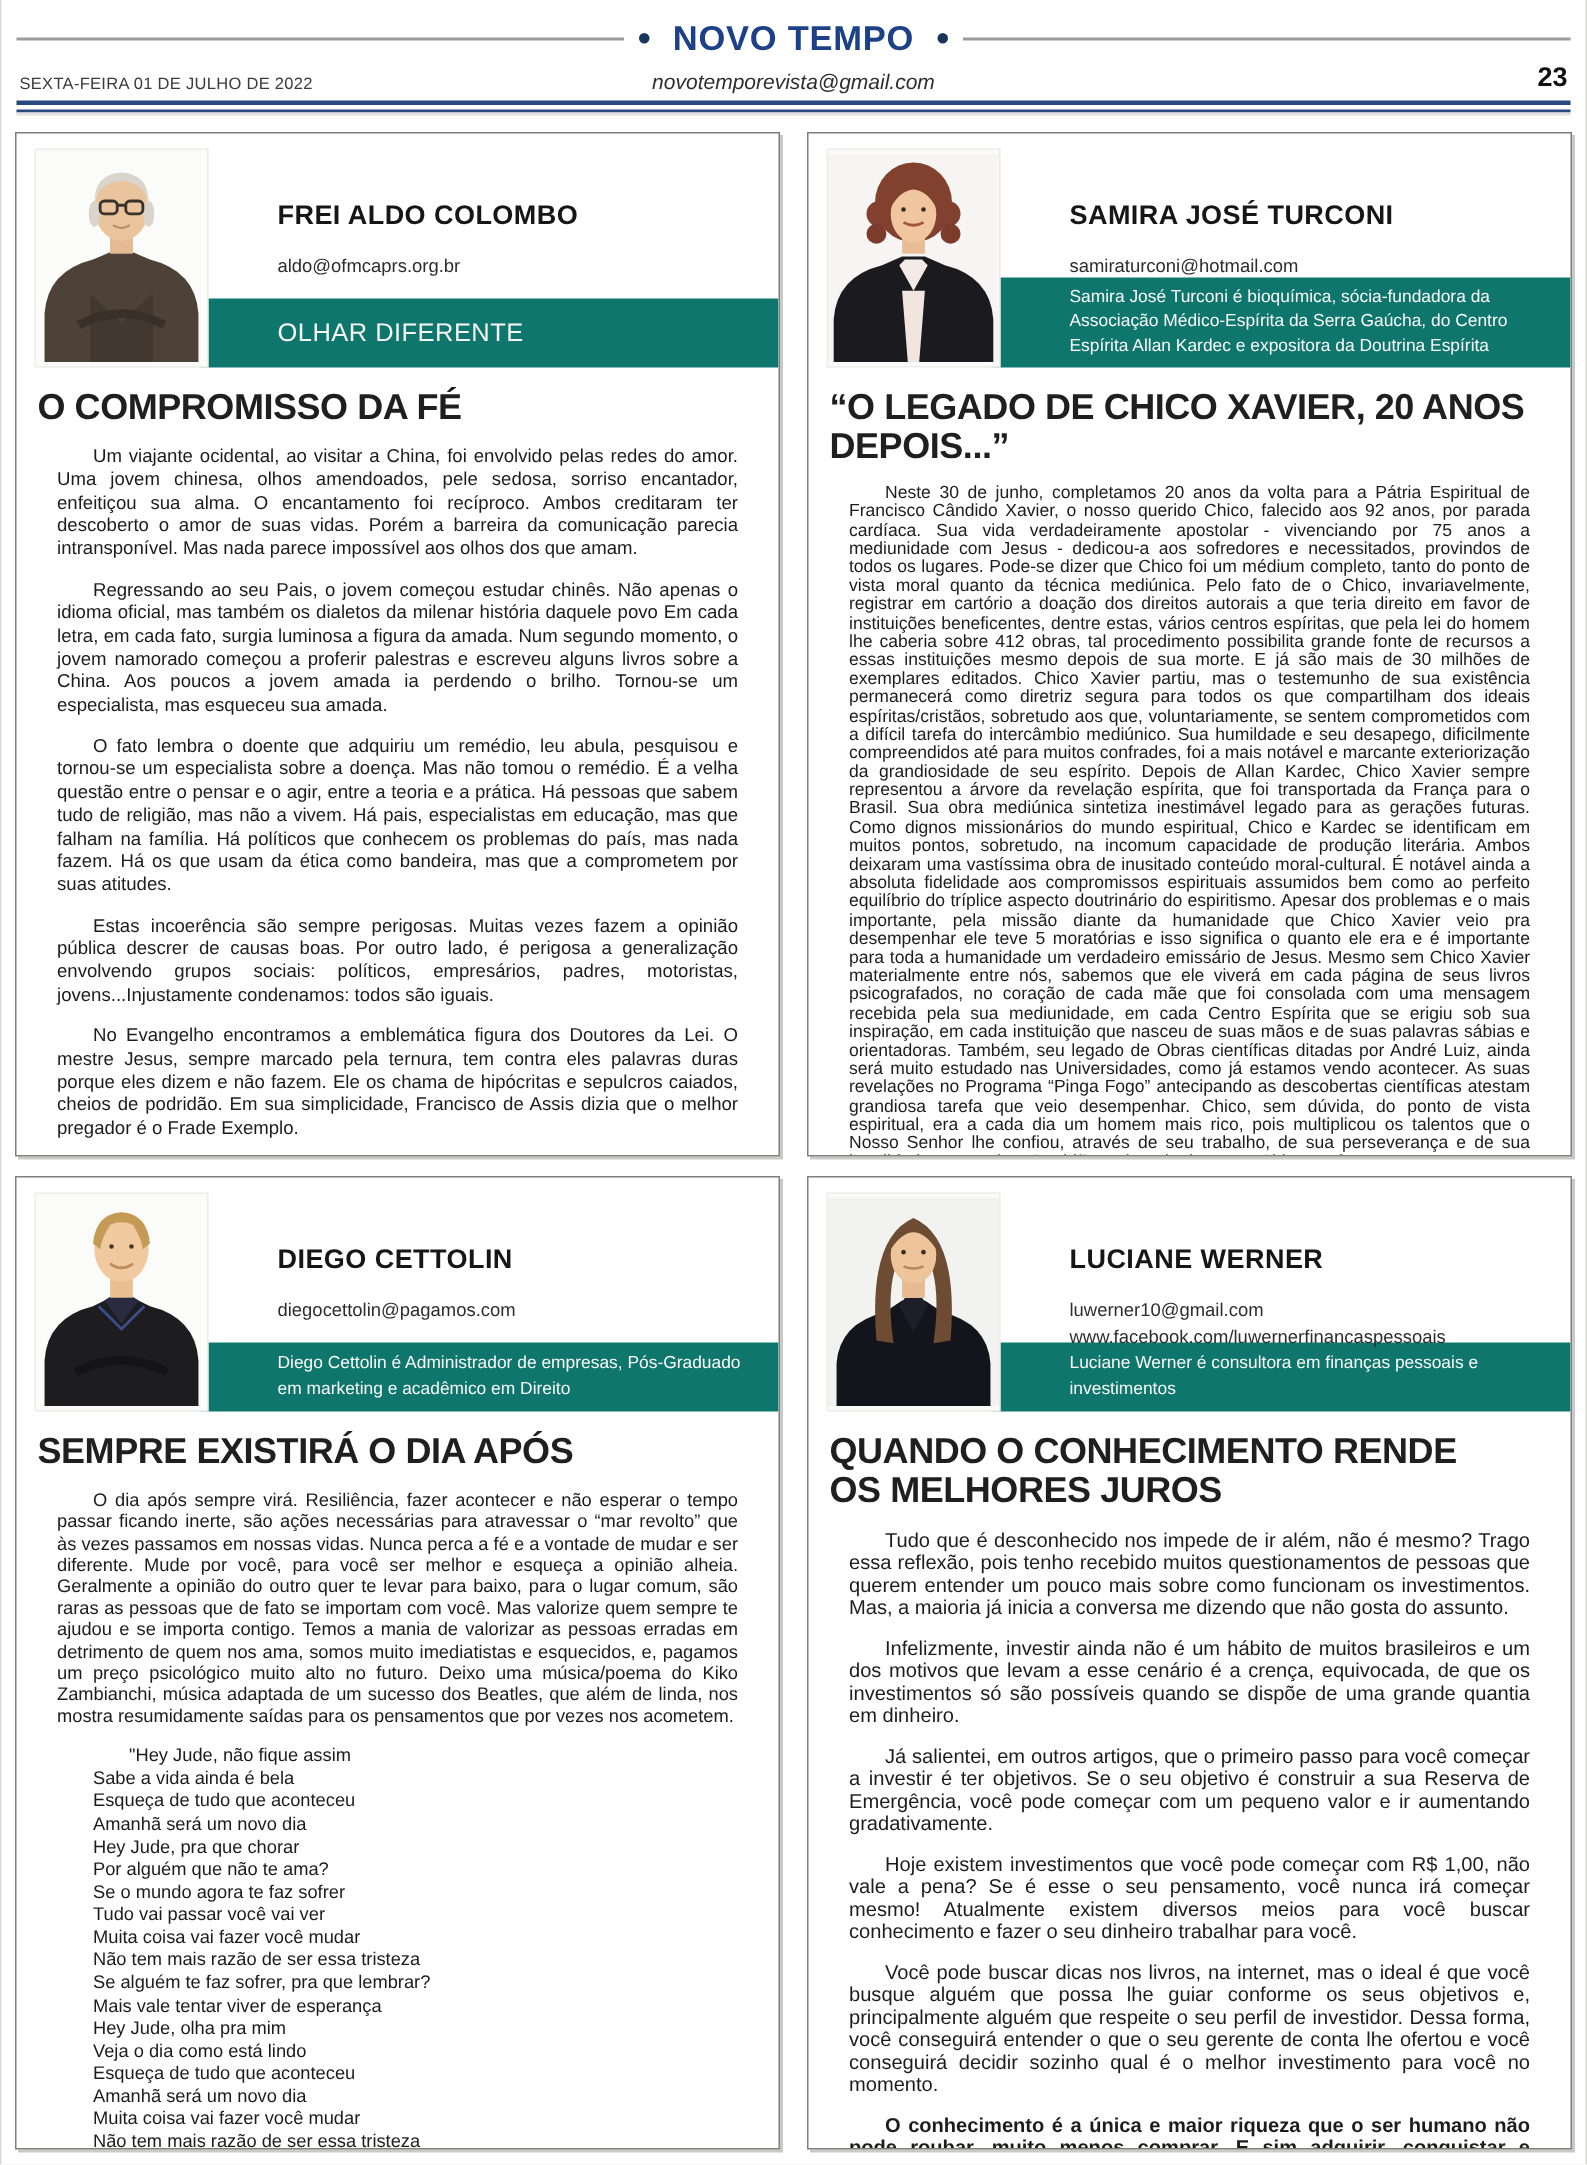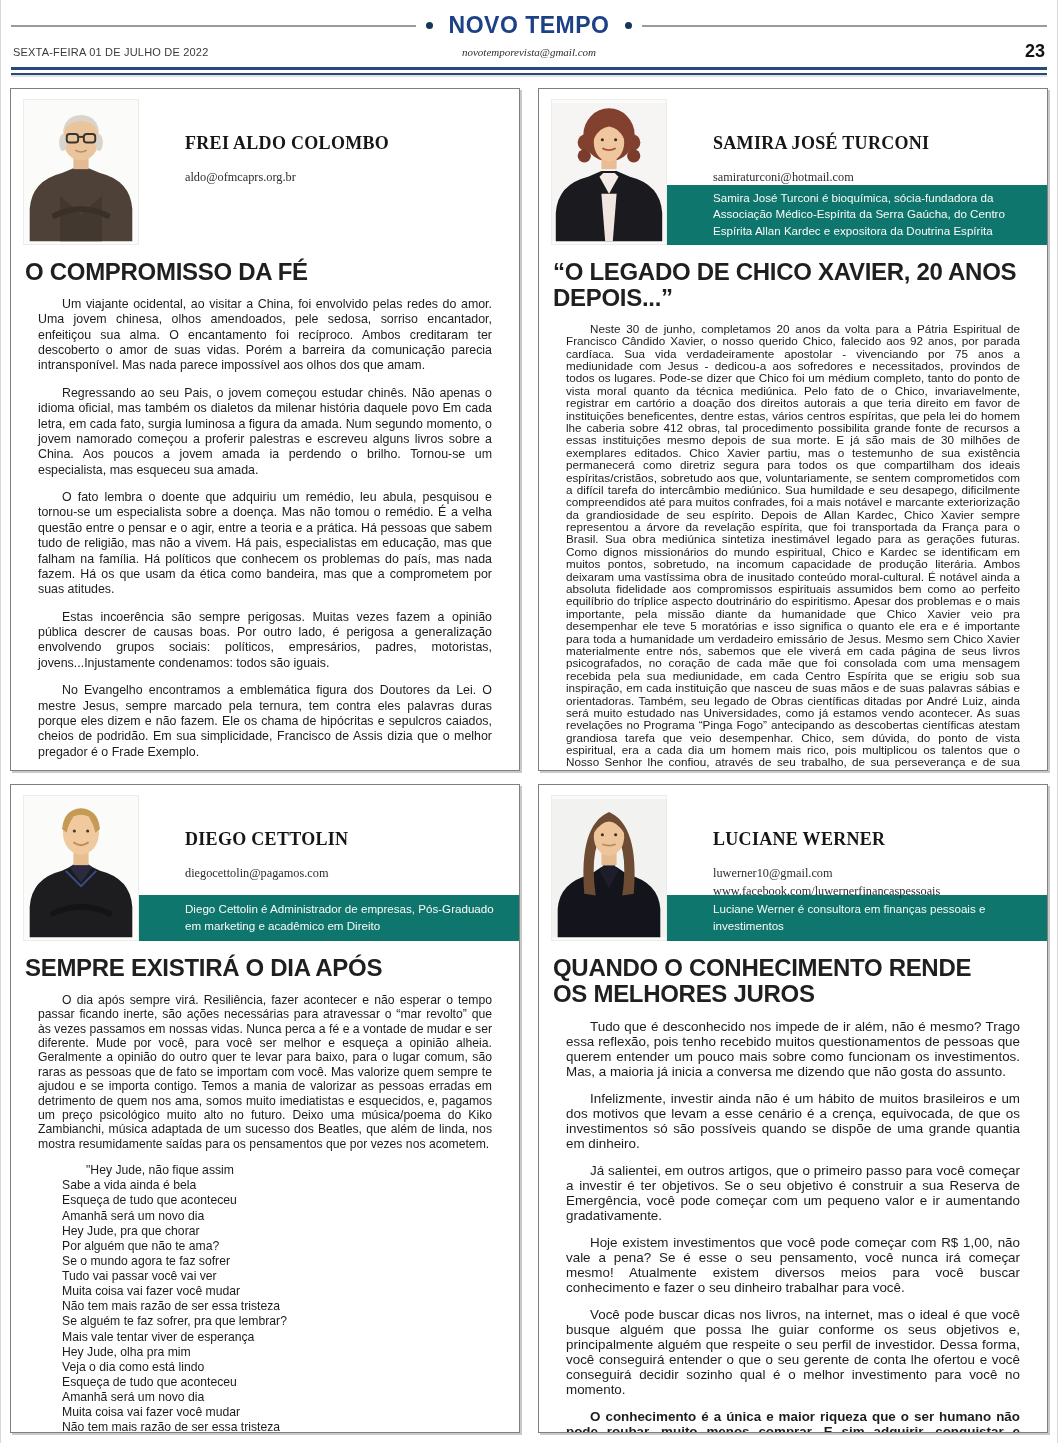--- a/index.html
+++ b/index.html
@@ -11,23 +11,23 @@
   }
   
   .hdr{padding:12px 10px 0 10px;}
   .mast{display:flex;align-items:center;gap:10px;}
   .mast .rule{flex:1;height:2px;background:#9b9b9b;}
   .mast .dot{width:7px;height:7px;border-radius:50%;background:#16365c;}
   .mast h1{
     margin:0 6px;font-size:23px;font-weight:bold;color:#1d4186;
     letter-spacing:0.5px;white-space:nowrap;
   }
-  .subrow{display:flex;align-items:center;margin-top:2px;padding:0 2px;}
+  .subrow{display:flex;align-items:flex-end;margin-top:2px;padding:0 2px;}
   .subrow .date{flex:1;font-size:11px;color:#3a3a3a;letter-spacing:0.2px;}
-  .subrow .email{flex:1;text-align:center;font-size:11px;font-style:italic;color:#2e2e2e;font-family:Liberation Serif, serif;}
+  .subrow .email{flex:1;text-align:center;font-size:14px;font-style:italic;color:#2e2e2e;}
   .subrow .pagenum{flex:1;text-align:right;font-size:18px;font-weight:bold;color:#111;}
   .dblrule{margin-top:5px;height:3px;border-top:3px solid #27497e;border-bottom:2px solid #27497e;}
   .dblrule:after{content:"";display:block;height:2px;margin-top:5px;background:#e2e2e0;}
   
   .grid{
     display:grid;grid-template-columns:1fr 1fr;grid-template-rows:683px 649px;
     gap:13px 18px;padding:13px 9px 0 9px;
   }
   .box{
     border:1px solid #7f7f7d;box-shadow:2px 2px 0 #c9c9c7;
@@ -40,21 +40,21 @@
     background:#0f766e;display:flex;flex-direction:column;justify-content:center;
     padding:5px 10px 5px 52px;box-sizing:border-box;
   }
   .bar .tagline{font-size:17px;color:#f4f4f0;letter-spacing:0.3px;}
   .bar .bio{font-size:11.6px;line-height:1.45;color:#fafaf6;}
   .photo{
     position:absolute;left:12px;top:10px;width:116px;height:146px;z-index:2;
     background:#fbfbfa;border:1px solid #ececea;box-sizing:border-box;
   }
   .photo svg{width:100%;height:100%;display:block;}
-  .who{position:absolute;left:174px;top:44px;right:0;font-family:Liberation Serif, serif;}
+  .who{position:absolute;left:174px;top:44px;right:0;}
   .who h2{margin:0 0 14px 0;font-size:18px;font-weight:bold;color:#161616;letter-spacing:0.3px;}
   .who .contact{font-size:12.3px;color:#2d2d2d;line-height:1.5;}
   .headline{
     margin:8px 14px 10px 14px;font-size:24px;font-weight:bold;color:#1f1f1f;
     letter-spacing:-0.3px;line-height:1.08;
   }
   
   .body{padding:0 15px 14px 15px;text-align:justify;}
   .body p{margin:12px;text-indent:24px;}
   .a1 .body{font-size:12.4px;line-height:1.24;}
@@ -83,20 +83,23 @@
       <span class="email">novotemporevista@gmail.com</span>
       <span class="pagenum">23</span>
     </div>
     <div class="dblrule"></div>
   </header>
 
   <main class="grid">
 
     <article class="box a1">
       <div class="art-head">
+        <div class="bar">
+          <span class="tagline">OLHAR DIFERENTE</span>
+        </div>
         <div class="photo">
           <svg viewBox="0 0 120 146" aria-hidden="true">
             <rect width="120" height="146" fill="#fbfbfa"></rect>
             <path d="M6,146 V112 Q8,82 40,74 L52,69 H68 L80,74 Q112,82 114,112 V146 Z" fill="#4e4238"></path>
             <path d="M38,98 L60,118 L82,98 L82,146 L38,146 Z" fill="#43382f"></path>
             <rect x="52" y="52" width="16" height="18" fill="#e3ba92"></rect>
             <ellipse cx="60" cy="38" rx="19" ry="23" fill="#eac49d"></ellipse>
             <path d="M41,34 Q41,14 60,13 Q79,14 79,34 Q76,20 60,19 Q44,20 41,34 Z" fill="#d9d5cd"></path>
             <ellipse cx="41" cy="42" rx="4" ry="9" fill="#d9d5cd"></ellipse>
             <ellipse cx="79" cy="42" rx="4" ry="9" fill="#d9d5cd"></ellipse>

